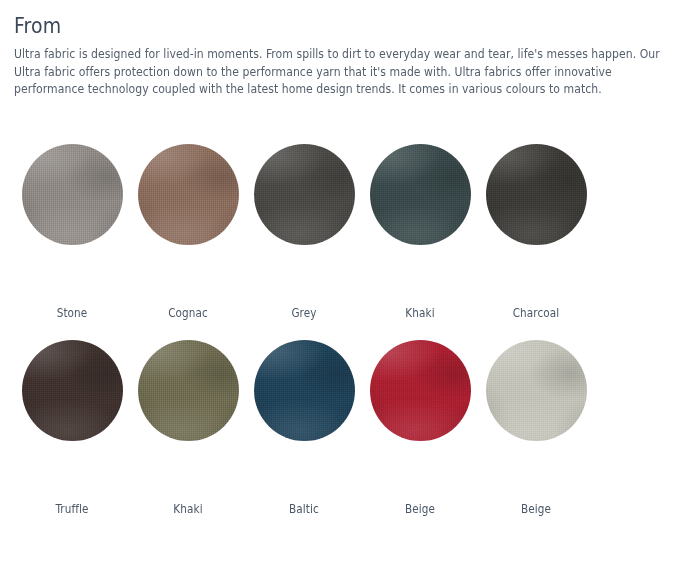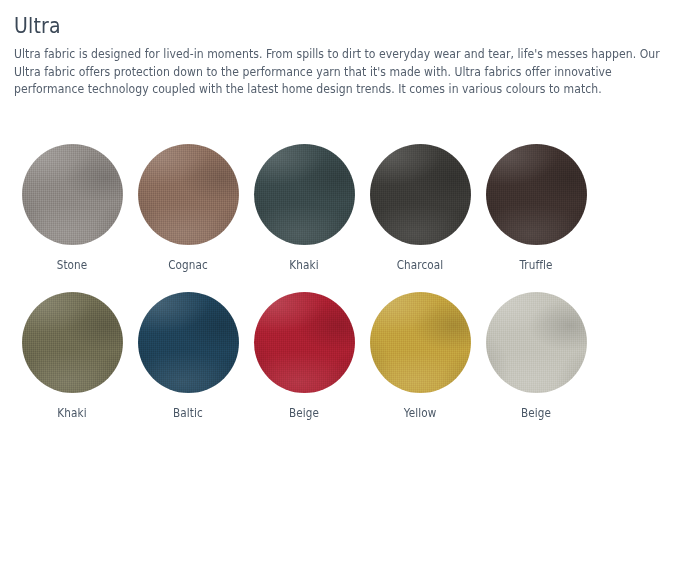--- a/index.html
+++ b/index.html
@@ -58,20 +58,21 @@
     flex-wrap: wrap;
     align-content: flex-start;
   }
 
   .swatch-cell {
     width: 116px;
     margin-bottom: 20px;
     display: flex;
     flex-direction: column;
     align-items: center;
+    gap: 48px;
   }
 
   .swatch-disc {
     position: relative;
     width: 101px;
     height: 101px;
     border-radius: 50%;
     overflow: hidden;
     background-color: #999;
     background-repeat: repeat, repeat, repeat;
@@ -119,32 +120,36 @@
     line-height: 14px;
     text-align: center;
     letter-spacing: 0.1px;
   }
 </style>
 </head>
 <body>
 
 <div class="page">
 
-  <h1 class="page-title">Ultra</h1>
+  <h1 class="page-title">From</h1>
 
   <p class="page-description">Ultra fabric is designed for lived-in moments. From spills to dirt to everyday wear and tear, life's messes happen. Our Ultra fabric offers protection down to the performance yarn that it's made with. Ultra fabrics offer innovative performance technology coupled with the latest home design trends. It comes in various colours to match.</p>
 
   <div class="swatch-grid">
       <div class="swatch-cell">
         <div class="swatch-disc" style="background-color: rgb(141, 136, 132);"></div>
         <div class="swatch-label">Stone</div>
       </div>
       <div class="swatch-cell">
         <div class="swatch-disc" style="background-color: rgb(138, 108, 92);"></div>
         <div class="swatch-label">Cognac</div>
+      </div>
+      <div class="swatch-cell">
+        <div class="swatch-disc" style="background-color: rgb(74, 72, 69);"></div>
+        <div class="swatch-label">Grey</div>
       </div>
       <div class="swatch-cell">
         <div class="swatch-disc" style="background-color: rgb(57, 73, 75);"></div>
         <div class="swatch-label">Khaki</div>
       </div>
       <div class="swatch-cell">
         <div class="swatch-disc" style="background-color: rgb(59, 58, 55);"></div>
         <div class="swatch-label">Charcoal</div>
       </div>
       <div class="swatch-cell">
@@ -157,22 +162,18 @@
       </div>
       <div class="swatch-cell">
         <div class="swatch-disc" style="background-color: rgb(31, 66, 88);"></div>
         <div class="swatch-label">Baltic</div>
       </div>
       <div class="swatch-cell">
         <div class="swatch-disc" style="background-color: rgb(170, 31, 48);"></div>
         <div class="swatch-label">Beige</div>
       </div>
       <div class="swatch-cell">
-        <div class="swatch-disc" style="background-color: rgb(194, 161, 61);"></div>
-        <div class="swatch-label">Yellow</div>
-      </div>
-      <div class="swatch-cell">
         <div class="swatch-disc" style="background-color: rgb(195, 194, 184);"></div>
         <div class="swatch-label">Beige</div>
       </div>
     </div>
 
 </div>
 
 </body></html>

